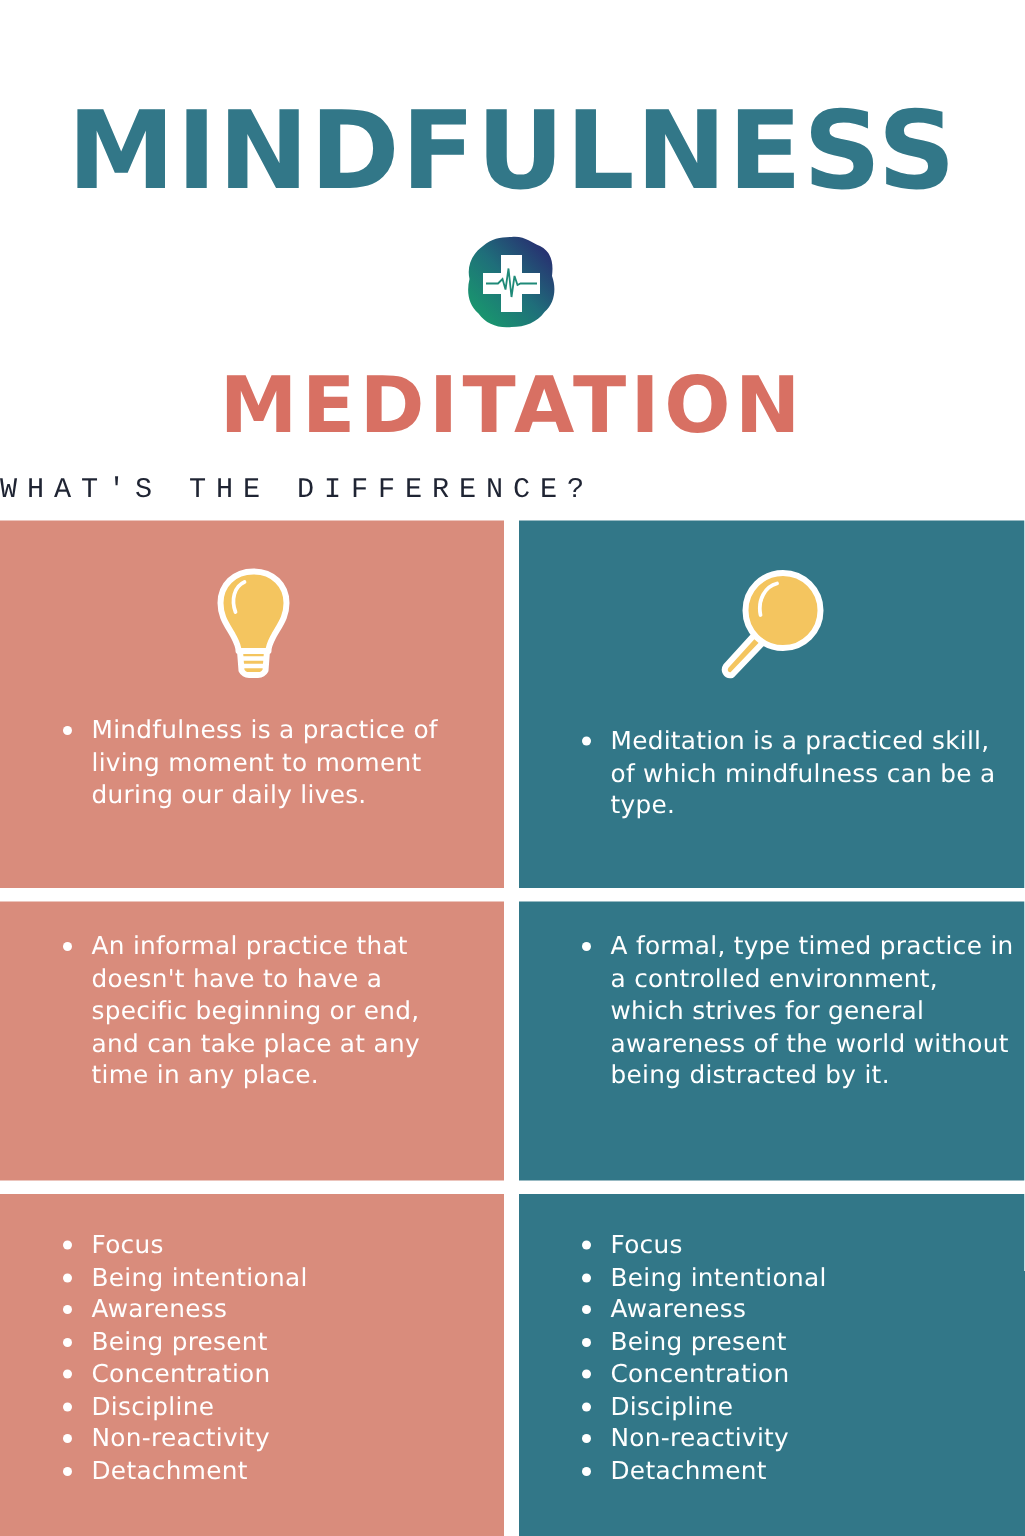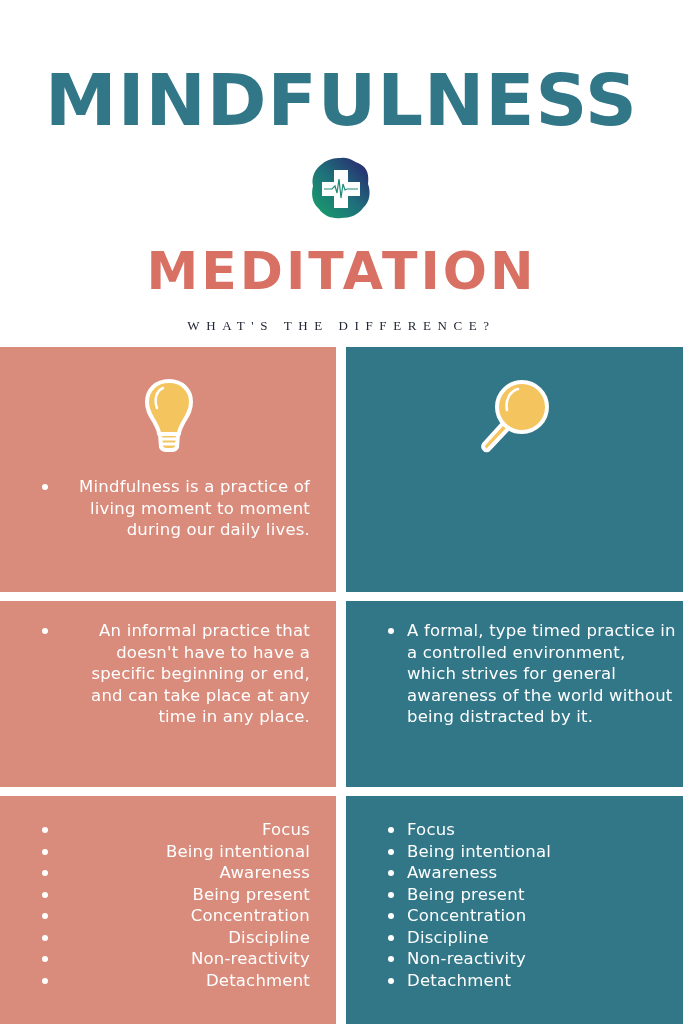--- a/index.html
+++ b/index.html
@@ -14,22 +14,22 @@
   .title-mind {
     top: 64px; font-size: 72px; line-height: 72px; color: #327788;
     letter-spacing: 1px;
     text-align: center;
   }
   .title-med {
     top: 233px; font-size: 52px; line-height: 76px; color: #D87063;
     letter-spacing: 3px;
   }
   .subtitle {
-    position: absolute; left: 0; width: 683px; top: 315px; text-align: center;
-    font-family: Liberation Serif, serif; font-size: 13px; line-height: 22px;
+    position: absolute; left: 0; width: 683px; top: 315px; 
+    font-family: Liberation Mono, monospace; font-size: 19px; line-height: 22px;
     color: #1f2433; letter-spacing: 6.6px; white-space: nowrap;
   }
   .logo {
     position: absolute; left: 310px; top: 156px; width: 62px; height: 64px;
   }
 
   .panel { position: absolute; }
   .salmon { background: #D98C7C; }
   .teal { background: #327788; }
   .left { left: 0; width: 336px; }
@@ -43,21 +43,21 @@
   ul.bul {
     position: absolute; list-style: none; color: #ffffff;
     font-family: "DejaVu Sans", sans-serif; font-size: 16.5px; line-height: 21.5px;
     letter-spacing: 0.2px;
   }
   ul.bul li { position: relative; padding-left: 21px; }
   ul.bul li::before {
     content: ""; position: absolute; left: 2px; top: 8px;
     width: 6px; height: 6px; border-radius: 50%; background: #ffffff;
   }
-  .left ul.bul { left: 40px; width: 270px; text-align: right; }
+  .left ul.bul { left: 40px; width: 270px; }
   .right ul.bul { left: 40px; width: 290px; }
 
   .footer-url {
     position: absolute; left: 22px; top: 205px;
     color: #ffffff; font-family: "DejaVu Sans", sans-serif; font-size: 14.5px;
     line-height: 16px; letter-spacing: 0.8px; white-space: nowrap;
   }
 </style>
 </head>
 <body>
@@ -98,20 +98,23 @@
 </div>
 
 <div class="panel teal right r1">
   <div class="icon" style="left:130px; top:31px;">
     <svg width="80" height="76" viewBox="0 0 80 76">
       <path d="M28 44 L8 66 C6 69 8 73 12 72 L33 50" fill="#F4C55F" stroke="#ffffff" stroke-width="4" stroke-linejoin="round" stroke-linecap="round"></path>
       <circle cx="46" cy="29" r="25" fill="#F4C55F" stroke="#ffffff" stroke-width="4"></circle>
       <path d="M31 32 C29 22 34 13 42 11" fill="none" stroke="#ffffff" stroke-width="2.5" stroke-linecap="round"></path>
     </svg>
   </div>
+  <ul class="bul" style="top:136px;">
+    <li>Meditation is a practiced skill, of which mindfulness can be a type.</li>
+  </ul>
 </div>
 
 <div class="panel salmon left r2">
   <ul class="bul" style="top:19px;">
     <li>An informal practice that doesn't have to have a specific beginning or end, and can take place at any time in any place.</li>
   </ul>
 </div>
 
 <div class="panel teal right r2">
   <ul class="bul" style="top:19px;">

